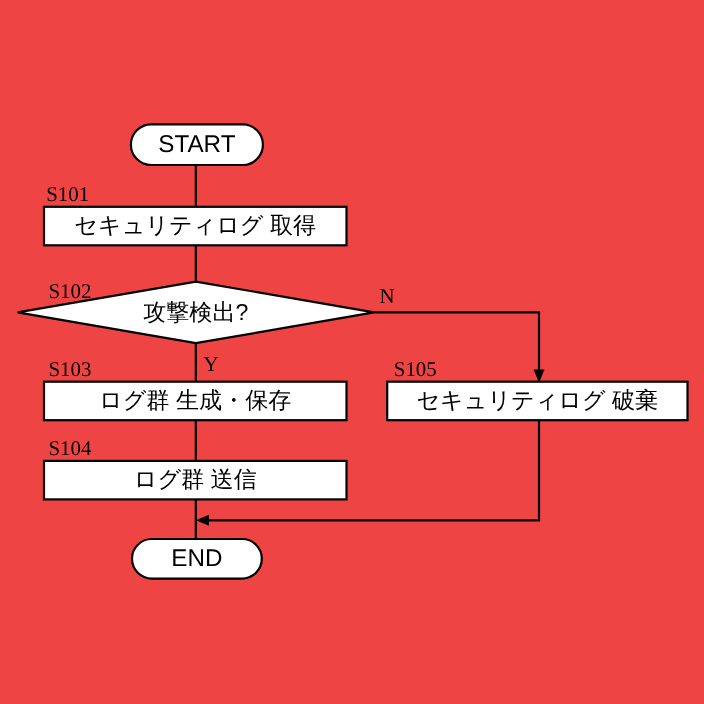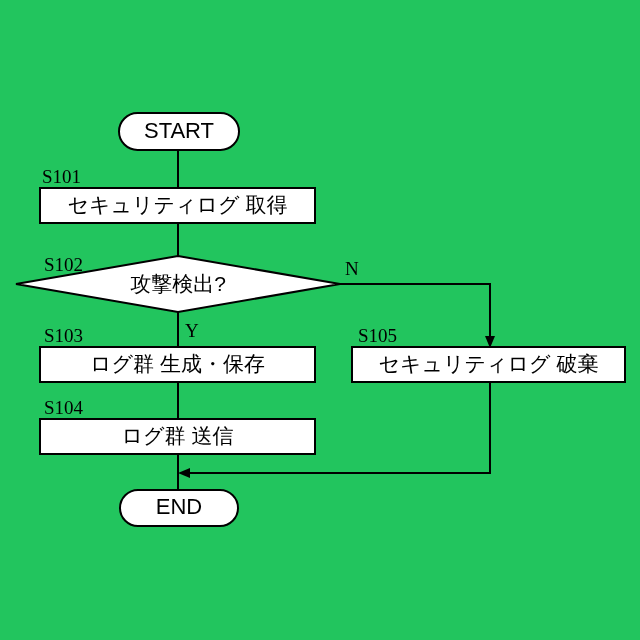--- a/index.html
+++ b/index.html
@@ -10,21 +10,21 @@
   body {
     width: 640px;
     height: 640px;
     font-family: "Liberation Serif", serif;
     overflow: hidden;
   }
   #flowchart-root {
     position: relative;
     width: 640px;
     height: 640px;
-    background: #22c55e;
+    background: #ef4444;
   }
   svg#flow-svg {
     position: absolute;
     left: 0;
     top: 0;
     width: 640px;
     height: 640px;
     display: block;
   }
   .shape-stroke {

